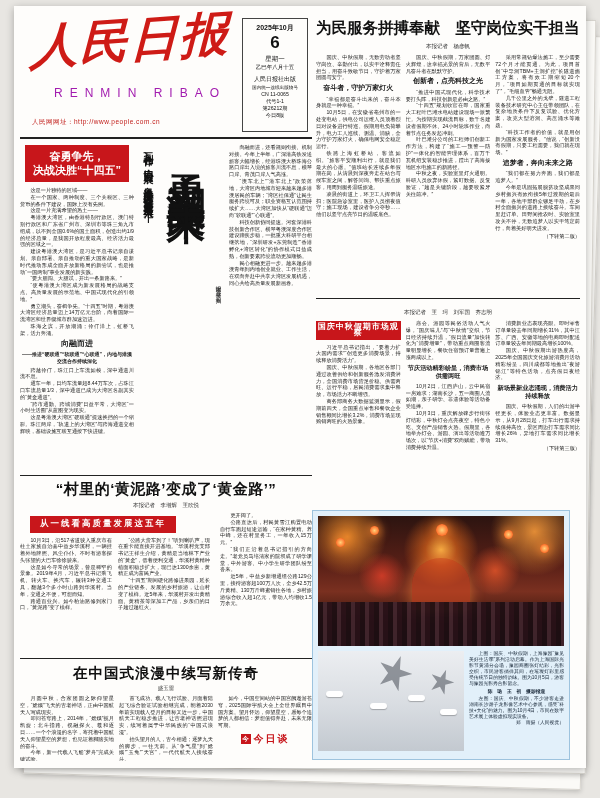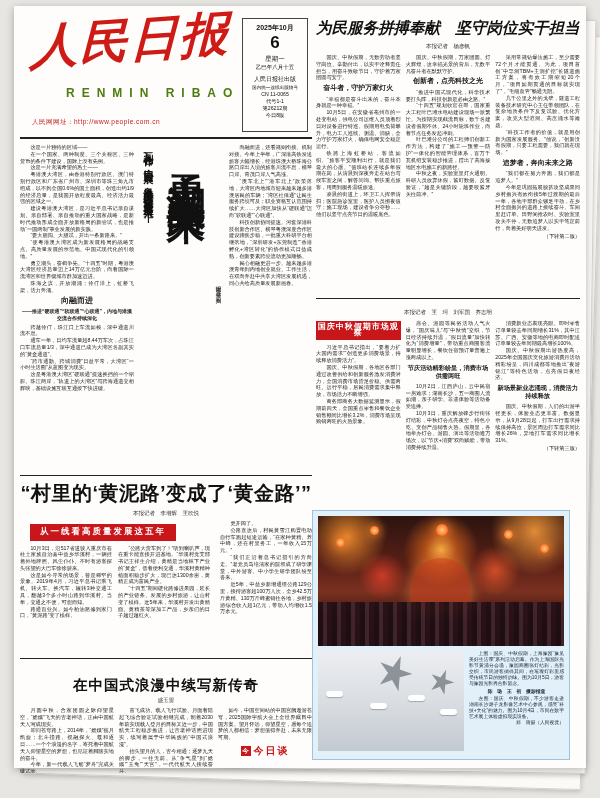--- a/index.html
+++ b/index.html
@@ -3,21 +3,21 @@
 <meta charset="utf-8">
 <style>
   html,body{margin:0;padding:0;}
   body{width:600px;height:798px;background:#e8e6e2;overflow:hidden;font-family:"Liberation Sans",sans-serif;position:relative;}
   .sheet{position:absolute;background:#fbfaf7;border:1px solid #d6d3cd;box-shadow:0 2px 5px rgba(0,0,0,.18);}
   .sheet3{left:34px;top:28px;width:556px;height:752px;transform:rotate(1.7deg);}
   .sheet2{left:25px;top:16px;width:564px;height:752px;transform:rotate(.8deg);}
   .paper{position:absolute;left:14px;top:6px;width:572px;height:762px;background:#fefdfb;box-shadow:0 2px 8px rgba(0,0,0,.28);z-index:2;color:#111;}
   
   .logo{position:absolute;left:16px;top:10px;width:212px;font-size:48px;font-weight:900;color:#ce1b16;font-style:italic;letter-spacing:2px;line-height:1;transform:rotate(-4deg) skewX(-5deg);white-space:nowrap;}
-  .latin{position:absolute;left:40px;top:80px;font-size:12px;font-weight:bold;color:#4d7c0f;letter-spacing:7px;margin-left:12px;}
+  .latin{position:absolute;left:40px;top:80px;font-size:12px;font-weight:normal;color:#a21caf;letter-spacing:7px;}
   .site{position:absolute;left:18px;top:112px;font-size:6.5px;color:#c2201c;letter-spacing:.5px;}
   .datebox{position:absolute;left:228px;top:12px;width:66px;height:114px;border:1px solid #444;text-align:center;padding-top:4px;box-sizing:border-box;}
   .datebox div{line-height:1.35;}
   .db-month{font-size:7px;font-weight:bold;}
   .db-day{font-size:17px;font-weight:bold;}
   .db-week{font-size:6.5px;}
   .db-lunar{font-size:5.5px;}
   .db-pub{font-size:6px;margin-top:3px;}
   .db-s1{font-size:4.6px;margin-top:2px;}
   .db-s2,.db-s3,.db-s4,.db-s5{font-size:5.2px;}
@@ -25,21 +25,21 @@
   
   .tx{font-size:5.2px;line-height:6.8px;text-align:justify;color:#1c1c1c;overflow:hidden;}
   .tx p{margin:0;text-indent:2em;}
   .sh{font-weight:bold;text-align:center;font-size:7px;line-height:8.5px;margin:3px 0;}
   .sh:empty{display:none;}
   .jump{text-align:right;font-size:5.2px;margin-top:1px;}
   .byline{text-align:center;font-size:5.5px;color:#333;}
   
   .toparticle{position:absolute;left:302px;top:12px;width:264px;}
   .kicker{font-size:9.5px;font-weight:bold;margin:0 0 3px 2px;}
-  .bigtitle{font-size:15.5px;font-weight:900;letter-spacing:0;white-space:nowrap;font-style:italic;}
+  .bigtitle{font-size:15.5px;font-weight:900;letter-spacing:0;white-space:nowrap;}
   .toparticle .byline{margin:4px 0 4px;}
   .colrow{display:flex;gap:5px;}
   .colrow>div{flex:1;}
   .h200{height:202px;}
   
   .gba{position:absolute;left:6px;top:138px;width:292px;height:328px;display:flex;gap:6px;}
   .gba-left{width:114px;}
   .redbox{width:92%;margin:1px auto 5px;background:#c8161b;color:#fff;text-align:center;font-weight:bold;font-size:11px;line-height:13.5px;padding:5px 0;}
   .gba-left .tx{height:258px;}
   .subdash{font-size:5px;font-weight:bold;text-align:center;text-indent:0 !important;margin:1px 0 2px;}
@@ -50,32 +50,32 @@
   .gba-right .tx{height:322px;}
   
   .market{position:absolute;left:302px;top:292px;width:264px;border-top:1.5px solid #222;padding-top:7px;}
   .mtitle{font-size:16.5px;font-weight:900;text-align:center;letter-spacing:2px;white-space:nowrap;}
   .market .byline{margin:3px 0 4px;}
   .mlabel{display:block;width:104%;margin:1px 0 4px -2%;background:#c8161b;color:#fff;font-size:8px;font-weight:bold;text-align:center;letter-spacing:1px;padding:2.5px 0;}
   .msh{font-weight:bold;text-align:center;font-size:6.2px;line-height:8px;margin:3px 0;}
   .h170{height:170px;}
   
   .village{position:absolute;left:6px;top:474px;width:292px;}
-  .vgtitle{font-size:20px;font-weight:900;text-align:center;letter-spacing:.5px;white-space:nowrap;}
+  .vgtitle{font-size:15px;font-weight:900;text-align:center;letter-spacing:.5px;white-space:nowrap;}
   .village .byline{margin:3px 0;}
   .banner{display:inline-block;background:#c8161b;color:#fff;font-size:8.5px;font-weight:bold;letter-spacing:2px;padding:2.5px 10px;margin:2px 0 4px 10px;}
   .vcols{display:flex;gap:10px;}
   .vcols .tx{height:128px;}
   .vleft{width:190px;}
   .vleft .pair{display:flex;gap:6px;}
   .vleft .pair>div{flex:1;height:106px;}
   .vright{flex:1;}
   
   .romance{position:absolute;left:6px;top:658px;width:292px;}
-  .rtitle{font-size:14.5px;font-weight:900;text-align:center;letter-spacing:1px;margin-top:12px;}
+  .rtitle{font-size:14.5px;font-weight:900;text-align:center;letter-spacing:1px;}
   .romance .byline{margin:2px 0 3px;}
   .romance .colrow>div{height:66px;}
   .talk{display:flex;justify-content:center;align-items:center;gap:3px;margin-top:5px;}
   .seal{width:10px;height:10px;background:#c8161b;color:#fff;font-size:6.5px;display:flex;align-items:center;justify-content:center;font-weight:bold;}
   .talkname{color:#c8161b;font-weight:bold;font-size:10px;letter-spacing:2px;}
   
   .photobox{position:absolute;left:298px;top:504px;width:258px;height:250px;background:#e2f0fa;border:1px solid #9dc3de;box-sizing:border-box;padding:5px;}
   .photo-top{position:relative;width:100%;height:130px;overflow:hidden;background:
     radial-gradient(circle at 50% 26%, rgba(255,180,70,.95), rgba(255,120,30,.55) 10%, transparent 24%),
     radial-gradient(circle at 12% 16%, rgba(255,150,45,.85), transparent 16%),
@@ -162,20 +162,24 @@
             <p>“我们都在努力奔跑，我们都是追梦人。”</p>
             <p>今年是巩固拓展脱贫攻坚成果同乡村振兴有效衔接5年过渡期的最后一年，各地干部群众铆足干劲，在乡村全面振兴的道路上接续奋斗。车间里赶订单、田野间抢农时、实验室里攻关不停，无数追梦人以实干笃定前行，向着美好明天进发。</p>
           </div>
         <div class="jump">（下转第二版）</div>
       </div>
     </div>
   </div>
 
   <div class="gba">
     <div class="gba-left">
+      <div class="redbox">
+        <div>奋勇争先，</div>
+        <div>决战决胜“十四五”</div>
+      </div>
       <div class="tx">
         <div>
             <p>这是一片独特的区域——</p>
             <p>在一个国家、两种制度、三个关税区、三种货币的条件下建设，国际上没有先例。</p>
             <p>这是一片充满希望的热土——</p>
             <p>粤港澳大湾区，由香港特别行政区、澳门特别行政区和广东省广州市、深圳市等珠三角九市组成，以不到全国0.6%的国土面积，创造出约1/9的经济总量，是我国开放程度最高、经济活力最强的区域之一。</p>
             <p>建设粤港澳大湾区，是习近平总书记亲自谋划、亲自部署、亲自推动的重大国家战略，是新时代推动形成全面开放新格局的新尝试，也是推动“一国两制”事业发展的新实践。</p>
             <p>“要大胆闯、大胆试，开出一条新路来。”</p>
             <p>“使粤港澳大湾区成为新发展格局的战略支点、高质量发展的示范地、中国式现代化的引领地。”</p>
             <p>勇立潮头，奋楫争先。“十四五”时期，粤港澳大湾区经济总量迈上14万亿元台阶，向着国际一流湾区和世界级城市群加速迈进。</p>

